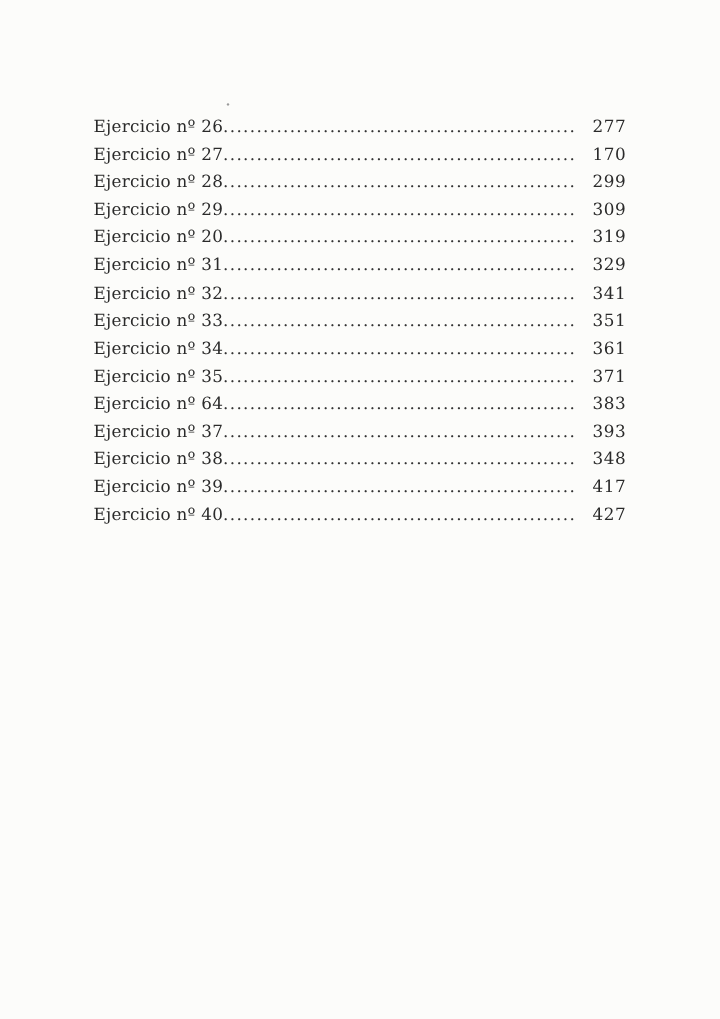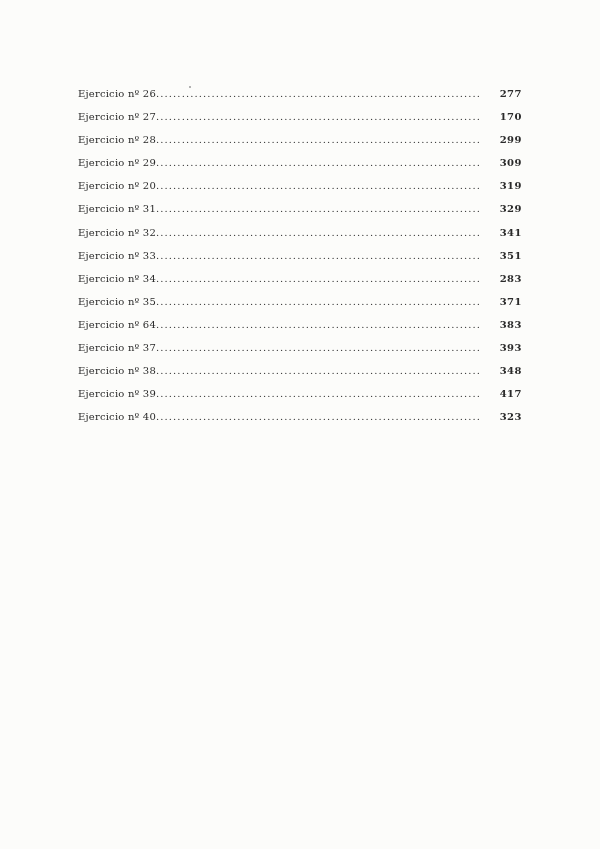--- a/index.html
+++ b/index.html
@@ -12,23 +12,23 @@
     width: 600px;
     height: 849px;
     margin: 0 auto;
     background: #fcfcfa;
     overflow: hidden;
     font-family: "DejaVu Serif", "Liberation Serif", serif;
   }
   .toc {
     position: absolute;
     left: 78px;
-    top: 88px;
+    top: 98px;
     width: 444px;
-    font-size: 10px;
+    font-size: 14px;
     color: #2a2a2a;
   }
   .toc-row {
     display: flex;
     align-items: baseline;
     height: 23.1px;
     white-space: nowrap;
   }
   .toc-label {
     flex: 0 0 auto;
@@ -40,21 +40,20 @@
     white-space: nowrap;
     letter-spacing: 1.1px;
     color: #333333;
   }
   .toc-page-num {
     flex: 0 0 auto;
     width: 32px;
     margin-left: 10px;
     text-align: right;
     letter-spacing: 0.5px;
-    font-weight: bold;
   }
   .scan-speck {
     position: absolute;
     left: 189px;
     top: 86px;
     width: 2px;
     height: 2px;
     border-radius: 50%;
     background: #9a9a9a;
   }
@@ -109,21 +108,21 @@
 
   <div class="toc-row">
     <span class="toc-label">Ejercicio nº 33</span>
     <span class="toc-leader">........................................................................................................................................................................</span>
     <span class="toc-page-num">351</span>
   </div>
 
   <div class="toc-row">
     <span class="toc-label">Ejercicio nº 34</span>
     <span class="toc-leader">........................................................................................................................................................................</span>
-    <span class="toc-page-num">283</span>
+    <span class="toc-page-num">361</span>
   </div>
 
   <div class="toc-row">
     <span class="toc-label">Ejercicio nº 35</span>
     <span class="toc-leader">........................................................................................................................................................................</span>
     <span class="toc-page-num">371</span>
   </div>
 
   <div class="toc-row">
     <span class="toc-label">Ejercicio nº 64</span>
@@ -145,16 +144,16 @@
 
   <div class="toc-row">
     <span class="toc-label">Ejercicio nº 39</span>
     <span class="toc-leader">........................................................................................................................................................................</span>
     <span class="toc-page-num">417</span>
   </div>
 
   <div class="toc-row">
     <span class="toc-label">Ejercicio nº 40</span>
     <span class="toc-leader">........................................................................................................................................................................</span>
-    <span class="toc-page-num">323</span>
+    <span class="toc-page-num">427</span>
   </div>
 </div>
 </div>
 
 </body></html>

